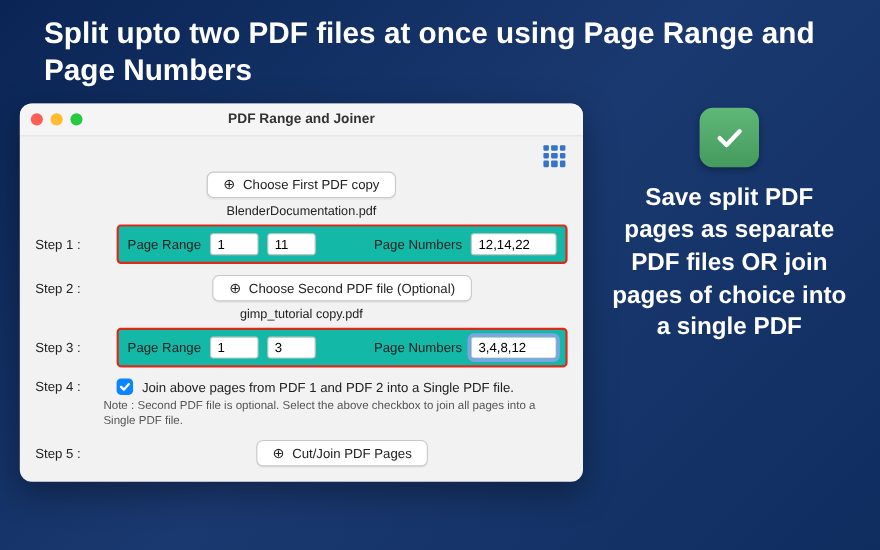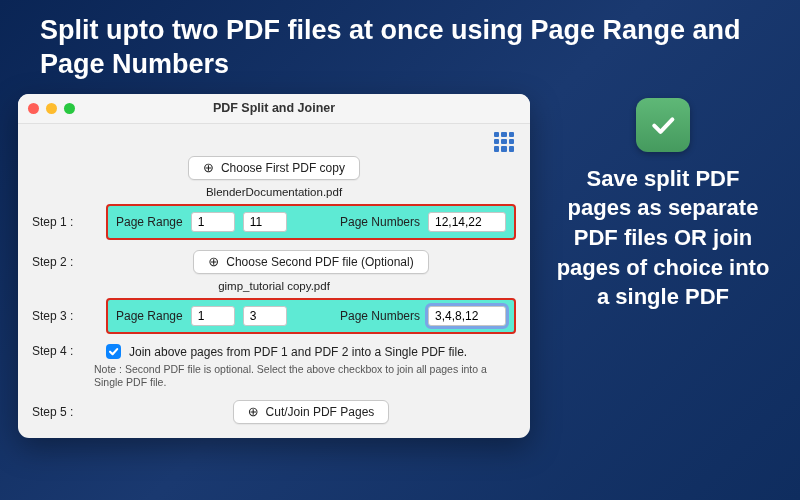--- a/index.html
+++ b/index.html
@@ -93,21 +93,21 @@
     }
     .step-label { width: 54px; font-size: 12px; }
     .range-box {
       flex: 1;
       display: flex;
       align-items: center;
       gap: 8px;
       padding: 6px 8px;
       border-radius: 4px;
     }
-    .red-box { border: 2px solid #d92a1c; background: #5eead4; }
+    .red-box { border: 2px solid #d92a1c; background: #14b8a6; }
     .lbl { font-size: 12px; }
     .txt {
       background: #fff;
       border: 1px solid #c6c6c6;
       border-radius: 3px;
       height: 20px;
       font-size: 12px;
       padding: 0 6px;
     }
     .txt.small { width: 44px; }
@@ -153,21 +153,21 @@
 <div class="headline">Split upto two PDF files at once using Page Range and Page Numbers</div>
 
 <div class="layout">
   <div class="window">
     <div class="titlebar">
       <div class="traffic">
         <span class="tl-close"></span>
         <span class="tl-min"></span>
         <span class="tl-max"></span>
       </div>
-      <div class="titlebar-title">PDF Split and Joiner</div>
+      <div class="titlebar-title">PDF Range and Joiner</div>
     </div>
     <div class="window-body">
       <div class="top-toolbar">
         <div class="grid-icon">
           <i></i>
             <i></i>
             <i></i>
             <i></i>
             <i></i>
             <i></i>

